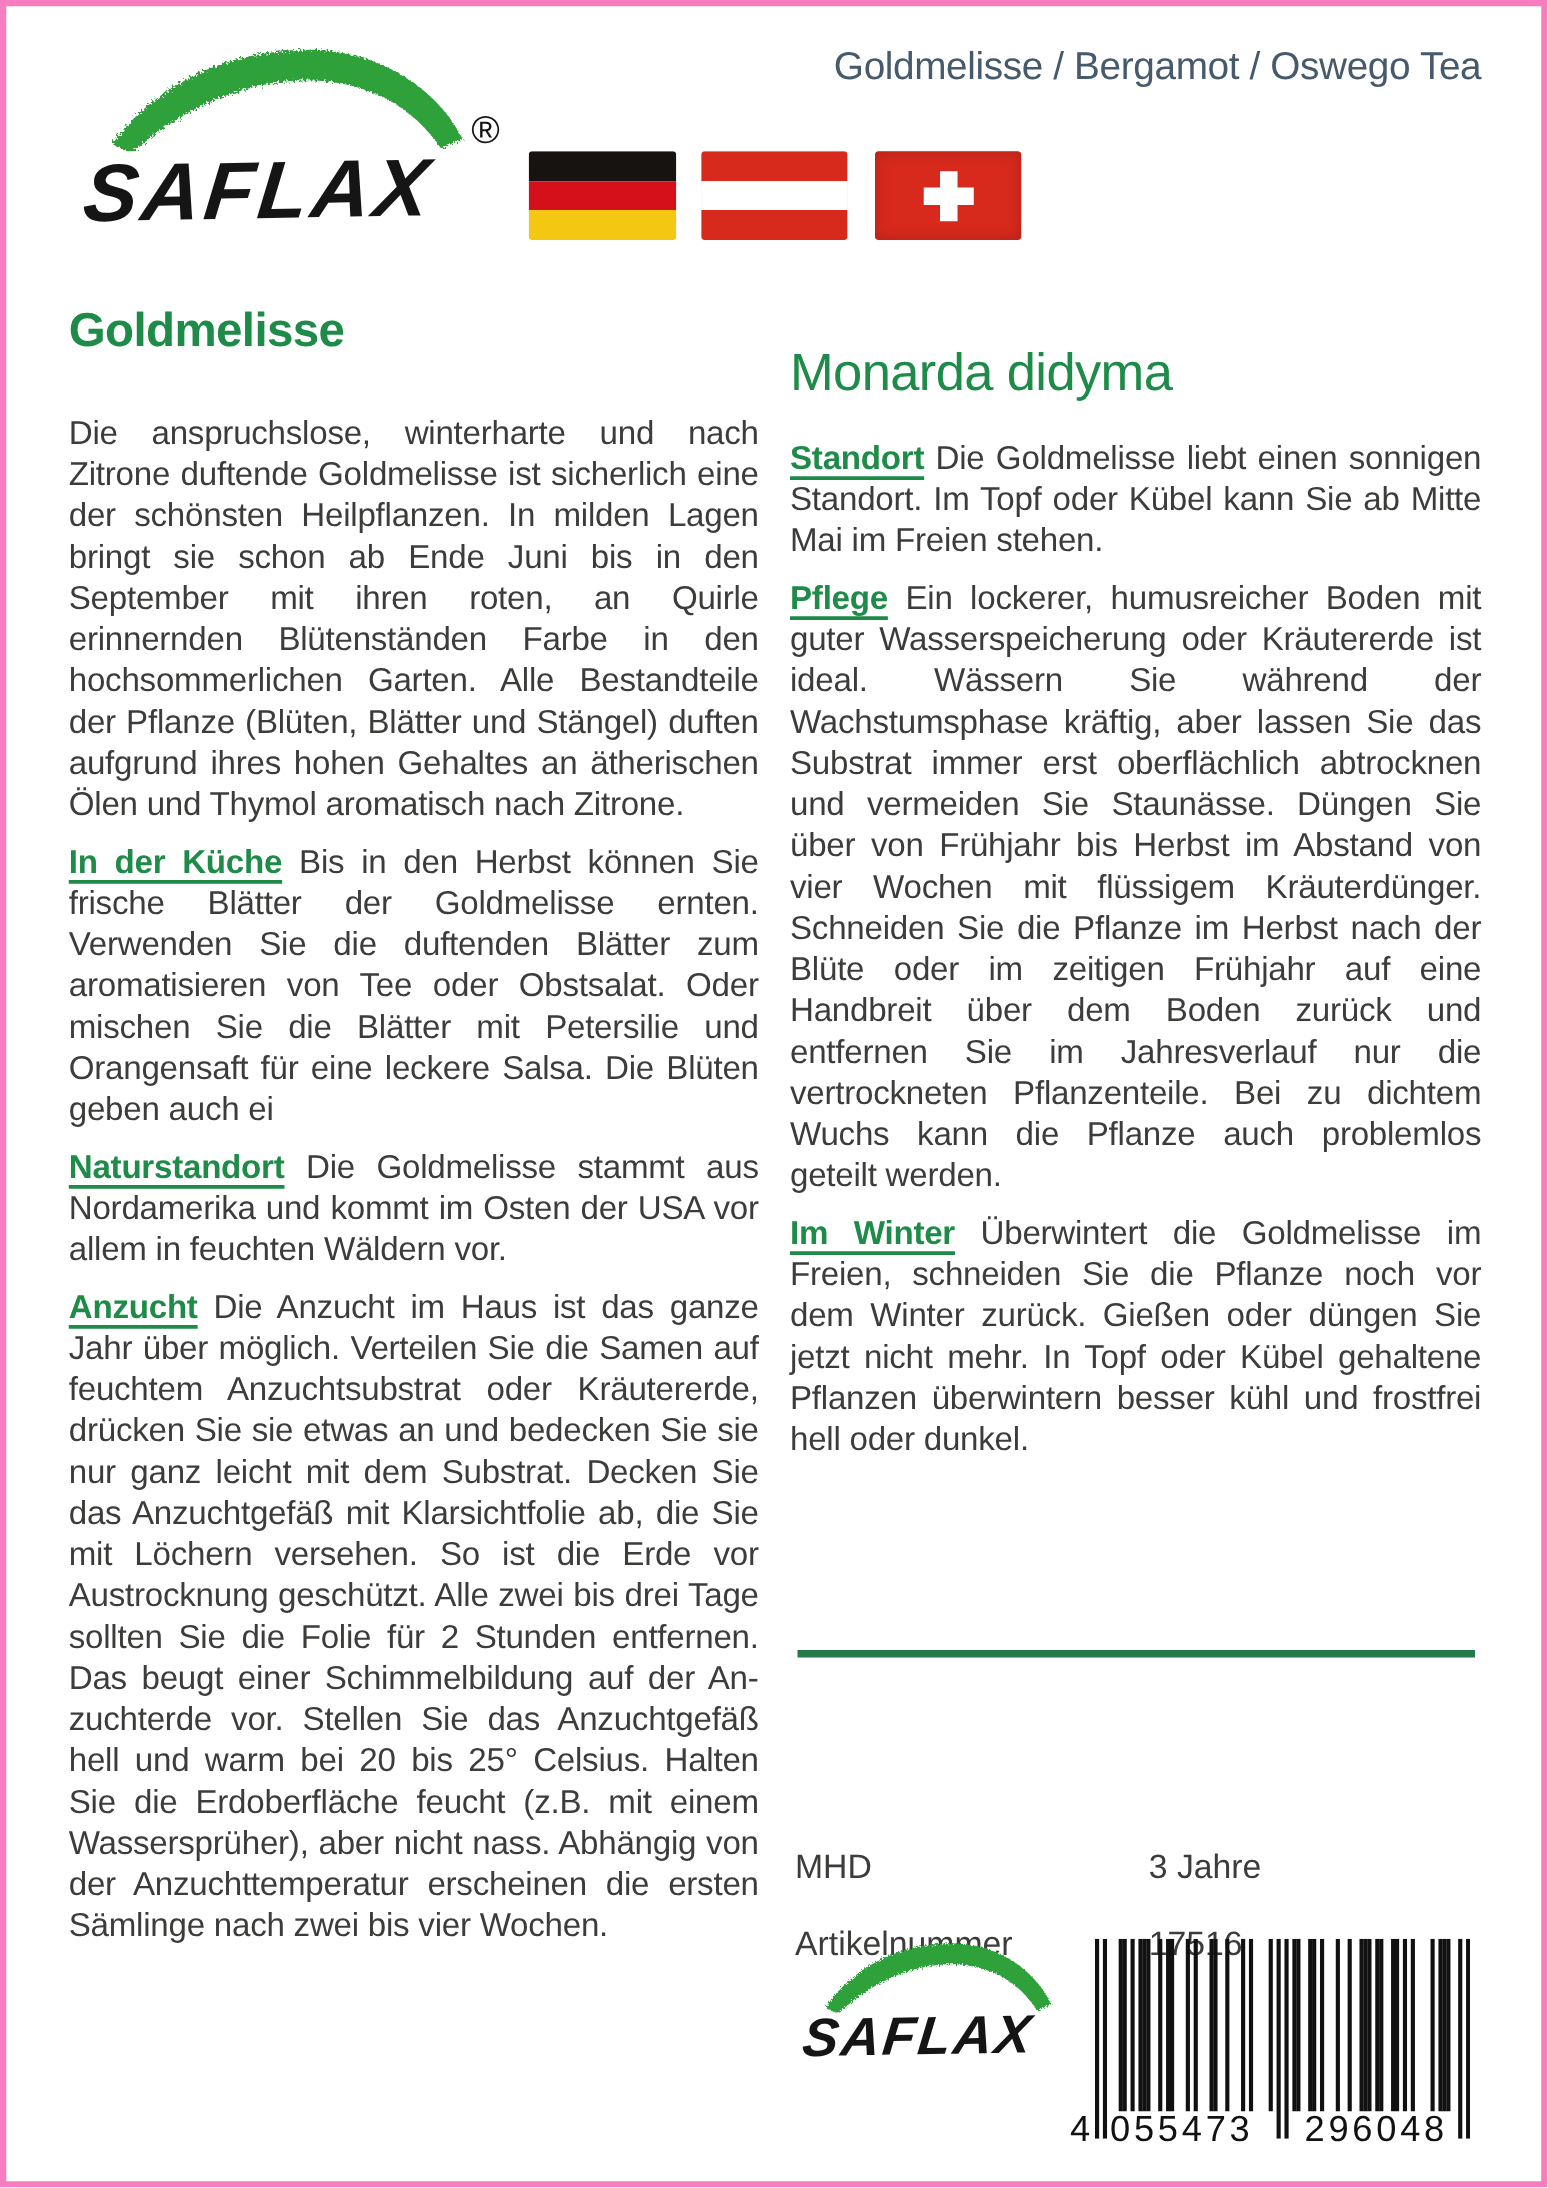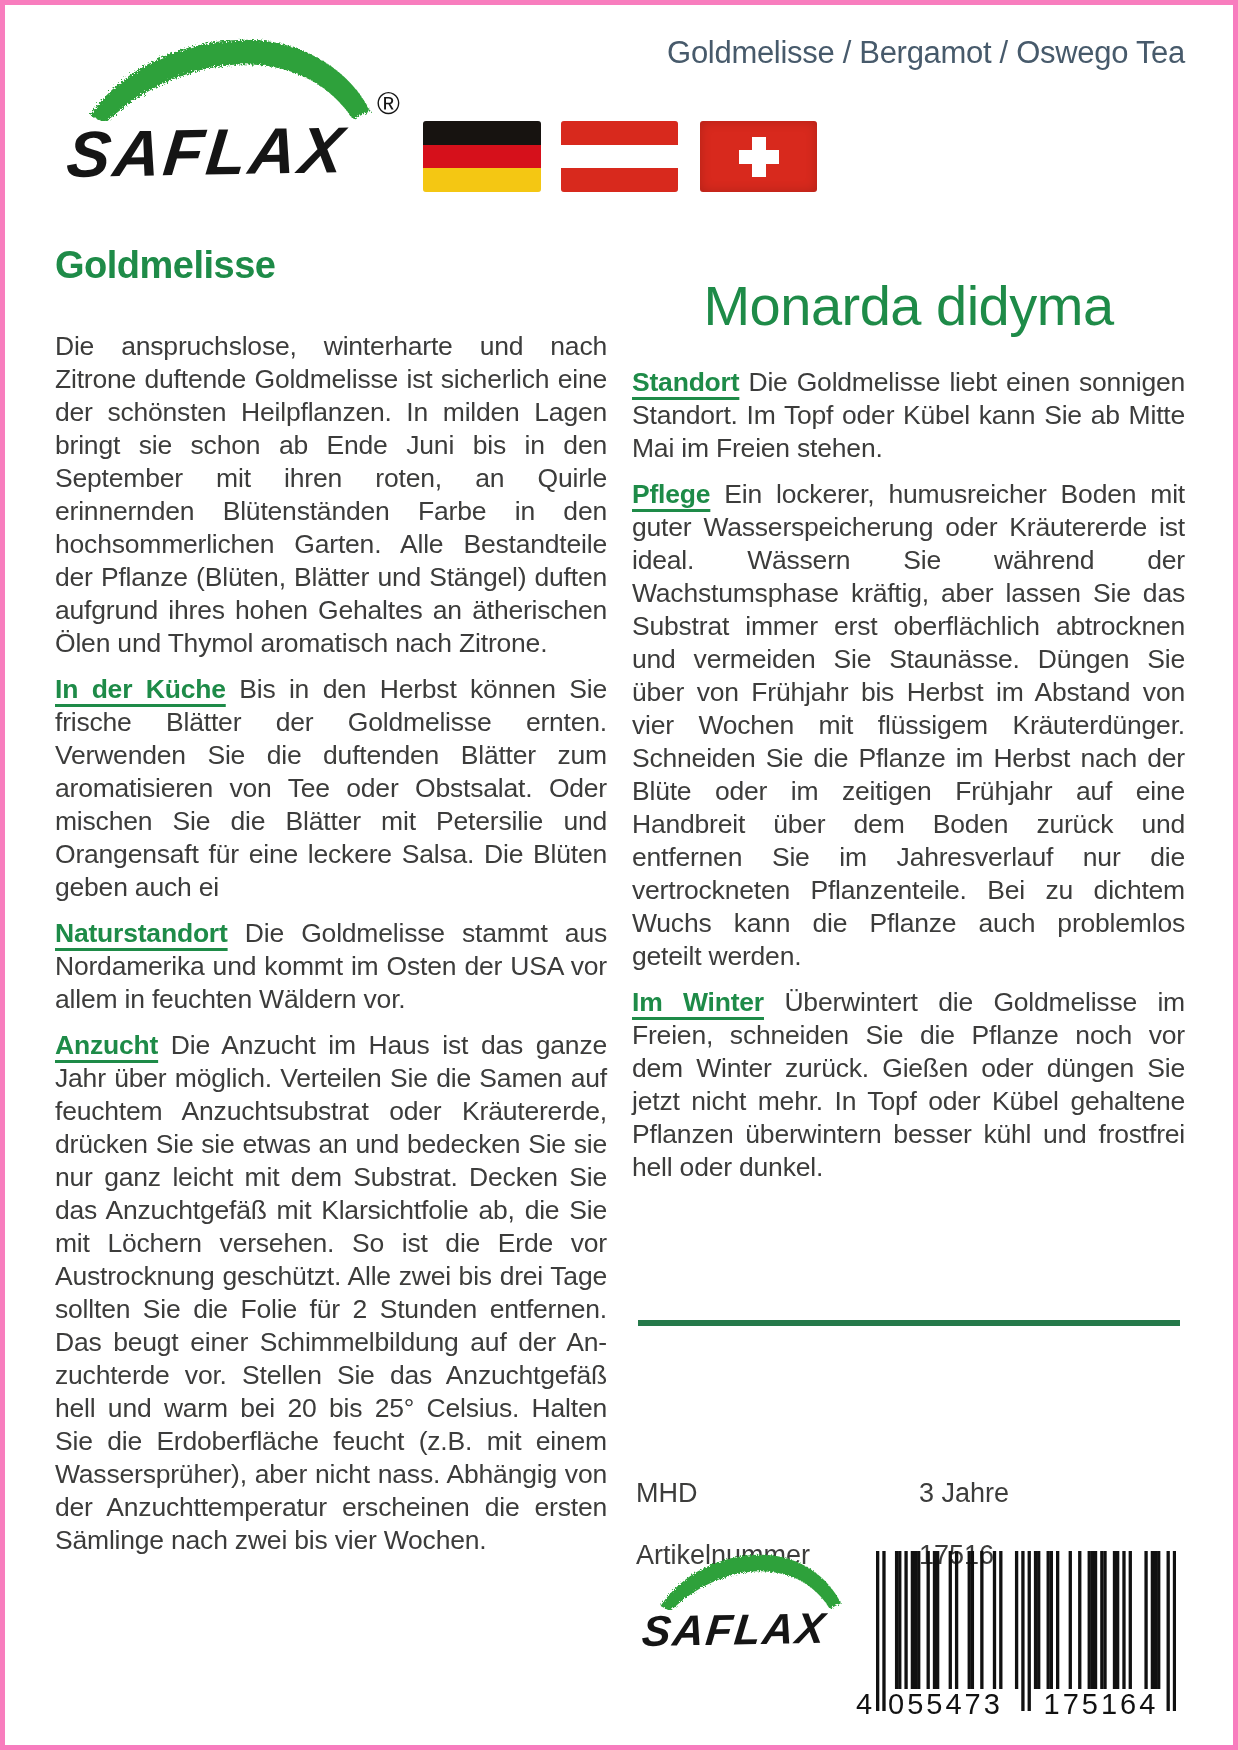--- a/index.html
+++ b/index.html
@@ -40,22 +40,22 @@
   .flag-ch{left:700px;width:117px;background:#d8291d;}
   .cross-v{position:absolute;left:52px;top:16px;width:14px;height:40px;background:#fff;}
   .cross-h{position:absolute;left:39px;top:29px;width:40px;height:14px;background:#fff;}
 
   
   .h1{
     position:absolute;left:55px;top:244px;margin:0;font-size:38px;font-weight:bold;
     color:var(--accent_green);letter-spacing:-0.5px;
   }
   .species{
-    margin:0 0 28px 0;font-size:56px;font-weight:normal;color:var(--accent_green);
-    text-align:center;letter-spacing:-0.5px;line-height:1.15;
+    margin:0 0 28px 0;font-size:42px;font-weight:normal;color:var(--accent_green);
+    text-align:left;letter-spacing:-0.5px;line-height:1.15;
   }
 
   
   .col{position:absolute;font-size:26.5px;line-height:33px;text-align:justify;
        letter-spacing:-0.2px;hyphens:manual;-webkit-hyphens:manual;}
   .col-left{left:55px;top:330px;width:552px;}
   .col-right{left:632px;top:274px;width:553px;}
   .col p{margin:0 0 13px 0;}
   .shead{
     color:var(--accent_green);font-weight:bold;
@@ -191,15 +191,15 @@
         <rect x="252.63" y="0" width="3.31" height="138" fill="#111"></rect>
         <rect x="268.42" y="0" width="3.31" height="138" fill="#111"></rect>
         <rect x="274.74" y="0" width="3.31" height="138" fill="#111"></rect>
         <rect x="277.89" y="0" width="3.31" height="138" fill="#111"></rect>
         <rect x="281.05" y="0" width="3.31" height="138" fill="#111"></rect>
         <rect x="290.53" y="0" width="3.31" height="160" fill="#111"></rect>
         <rect x="296.84" y="0" width="3.31" height="160" fill="#111"></rect>
       </svg>
     <span class="bc-digit bc-first">4</span>
     <span class="bc-digit bc-left">055473</span>
-    <span class="bc-digit bc-right">175164</span>
+    <span class="bc-digit bc-right">296048</span>
   </div>
 </div>
 
 </body></html>

